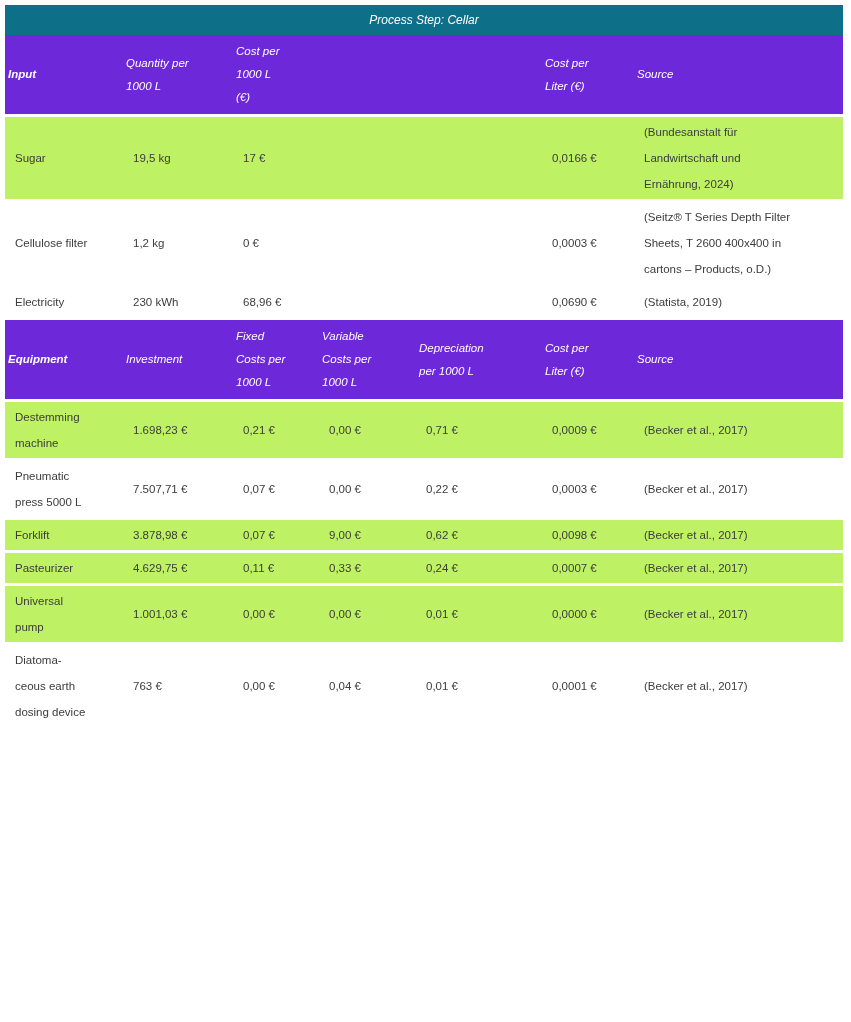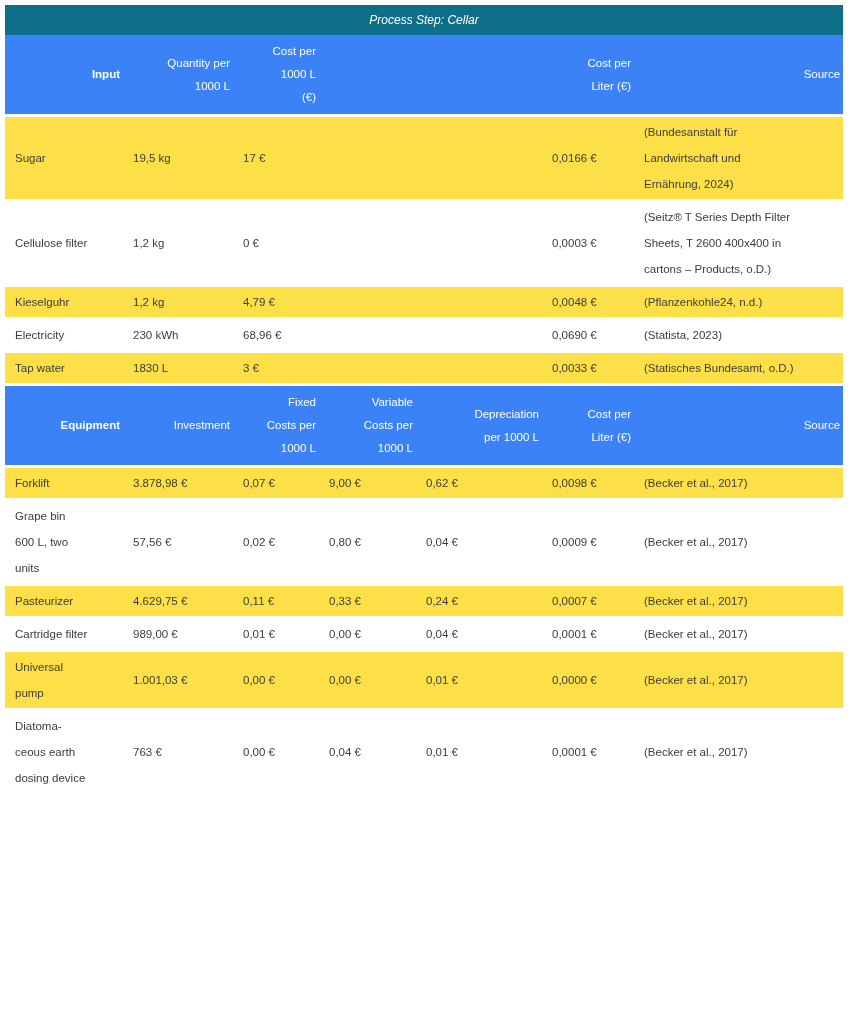--- a/index.html
+++ b/index.html
@@ -22,35 +22,35 @@
     overflow: hidden;
   }
   
   tr.title-row td {
     background: #0e6f88; color: #ffffff;
     font-style: italic; font-size: 12px;
     text-align: center; height: 26px;
     padding: 2px 20px;
   }
   tr.head-row th {
-    background: #3b82f6; color: #ffffff;
-    text-align: right;
+    background: #6d28d9; color: #ffffff;
+    font-style: italic; text-align: left;
     line-height: 23px; padding: 5px 3px;
   }
   tr.head-row th.first-col { font-weight: bold; }
   tr.head-row.separated { border-top: 3px solid #ffffff; }
   
   tr.body-row { border-top: 3px solid #ffffff; }
   tr.body-row td {
     background: #ffffff;
     line-height: 26px;
     padding: 2px 10px;
     text-align: left;
   }
-  tr.body-row.striped td { background: #fde047; }
+  tr.body-row.striped td { background: #bef264; }
 </style>
 </head>
 <body>
 
 <div class="table-wrap">
 <table class="cost-table">
   <colgroup>
     <col style="width:118px">
         <col style="width:110px">
         <col style="width:86px">
@@ -93,100 +93,82 @@
       <td>Cellulose filter</td>
       <td>1,2 kg</td>
       <td>0 €</td>
       <td></td>
       <td></td>
       <td>0,0003 €</td>
       <td>(Seitz® T Series Depth Filter
 Sheets, T 2600 400x400 in
 cartons – Products, o.D.)</td>
     </tr>
-    <tr class="body-row striped">
-      <td>Kieselguhr</td>
-      <td>1,2 kg</td>
-      <td>4,79 €</td>
-      <td></td>
-      <td></td>
-      <td>0,0048 €</td>
-      <td>(Pflanzenkohle24, n.d.)</td>
-    </tr>
     <tr class="body-row">
       <td>Electricity</td>
       <td>230 kWh</td>
       <td>68,96 €</td>
       <td></td>
       <td></td>
       <td>0,0690 €</td>
-      <td>(Statista, 2023)</td>
-    </tr>
-    <tr class="body-row striped">
-      <td>Tap water</td>
-      <td>1830 L</td>
-      <td>3 €</td>
-      <td></td>
-      <td></td>
-      <td>0,0033 €</td>
-      <td>(Statisches Bundesamt, o.D.)</td>
+      <td>(Statista, 2019)</td>
     </tr>
 
     <tr class="head-row separated">
       <th class="first-col">Equipment</th>
       <th>Investment</th>
       <th>Fixed
 Costs per
 1000 L</th>
       <th>Variable
 Costs per
 1000 L</th>
       <th>Depreciation
 per 1000 L</th>
       <th>Cost per
 Liter (€)</th>
       <th>Source</th>
     </tr>
 
     <tr class="body-row striped">
+      <td>Destemming
+machine</td>
+      <td>1.698,23 €</td>
+      <td>0,21 €</td>
+      <td>0,00 €</td>
+      <td>0,71 €</td>
+      <td>0,0009 €</td>
+      <td>(Becker et al., 2017)</td>
+    </tr>
+    <tr class="body-row">
+      <td>Pneumatic
+press 5000 L</td>
+      <td>7.507,71 €</td>
+      <td>0,07 €</td>
+      <td>0,00 €</td>
+      <td>0,22 €</td>
+      <td>0,0003 €</td>
+      <td>(Becker et al., 2017)</td>
+    </tr>
+    <tr class="body-row striped">
       <td>Forklift</td>
       <td>3.878,98 €</td>
       <td>0,07 €</td>
       <td>9,00 €</td>
       <td>0,62 €</td>
       <td>0,0098 €</td>
-      <td>(Becker et al., 2017)</td>
-    </tr>
-    <tr class="body-row">
-      <td>Grape bin
-600 L, two
-units</td>
-      <td>57,56 €</td>
-      <td>0,02 €</td>
-      <td>0,80 €</td>
-      <td>0,04 €</td>
-      <td>0,0009 €</td>
       <td>(Becker et al., 2017)</td>
     </tr>
     <tr class="body-row striped">
       <td>Pasteurizer</td>
       <td>4.629,75 €</td>
       <td>0,11 €</td>
       <td>0,33 €</td>
       <td>0,24 €</td>
       <td>0,0007 €</td>
-      <td>(Becker et al., 2017)</td>
-    </tr>
-    <tr class="body-row">
-      <td>Cartridge filter</td>
-      <td>989,00 €</td>
-      <td>0,01 €</td>
-      <td>0,00 €</td>
-      <td>0,04 €</td>
-      <td>0,0001 €</td>
       <td>(Becker et al., 2017)</td>
     </tr>
     <tr class="body-row striped">
       <td>Universal
 pump</td>
       <td>1.001,03 €</td>
       <td>0,00 €</td>
       <td>0,00 €</td>
       <td>0,01 €</td>
       <td>0,0000 €</td>

